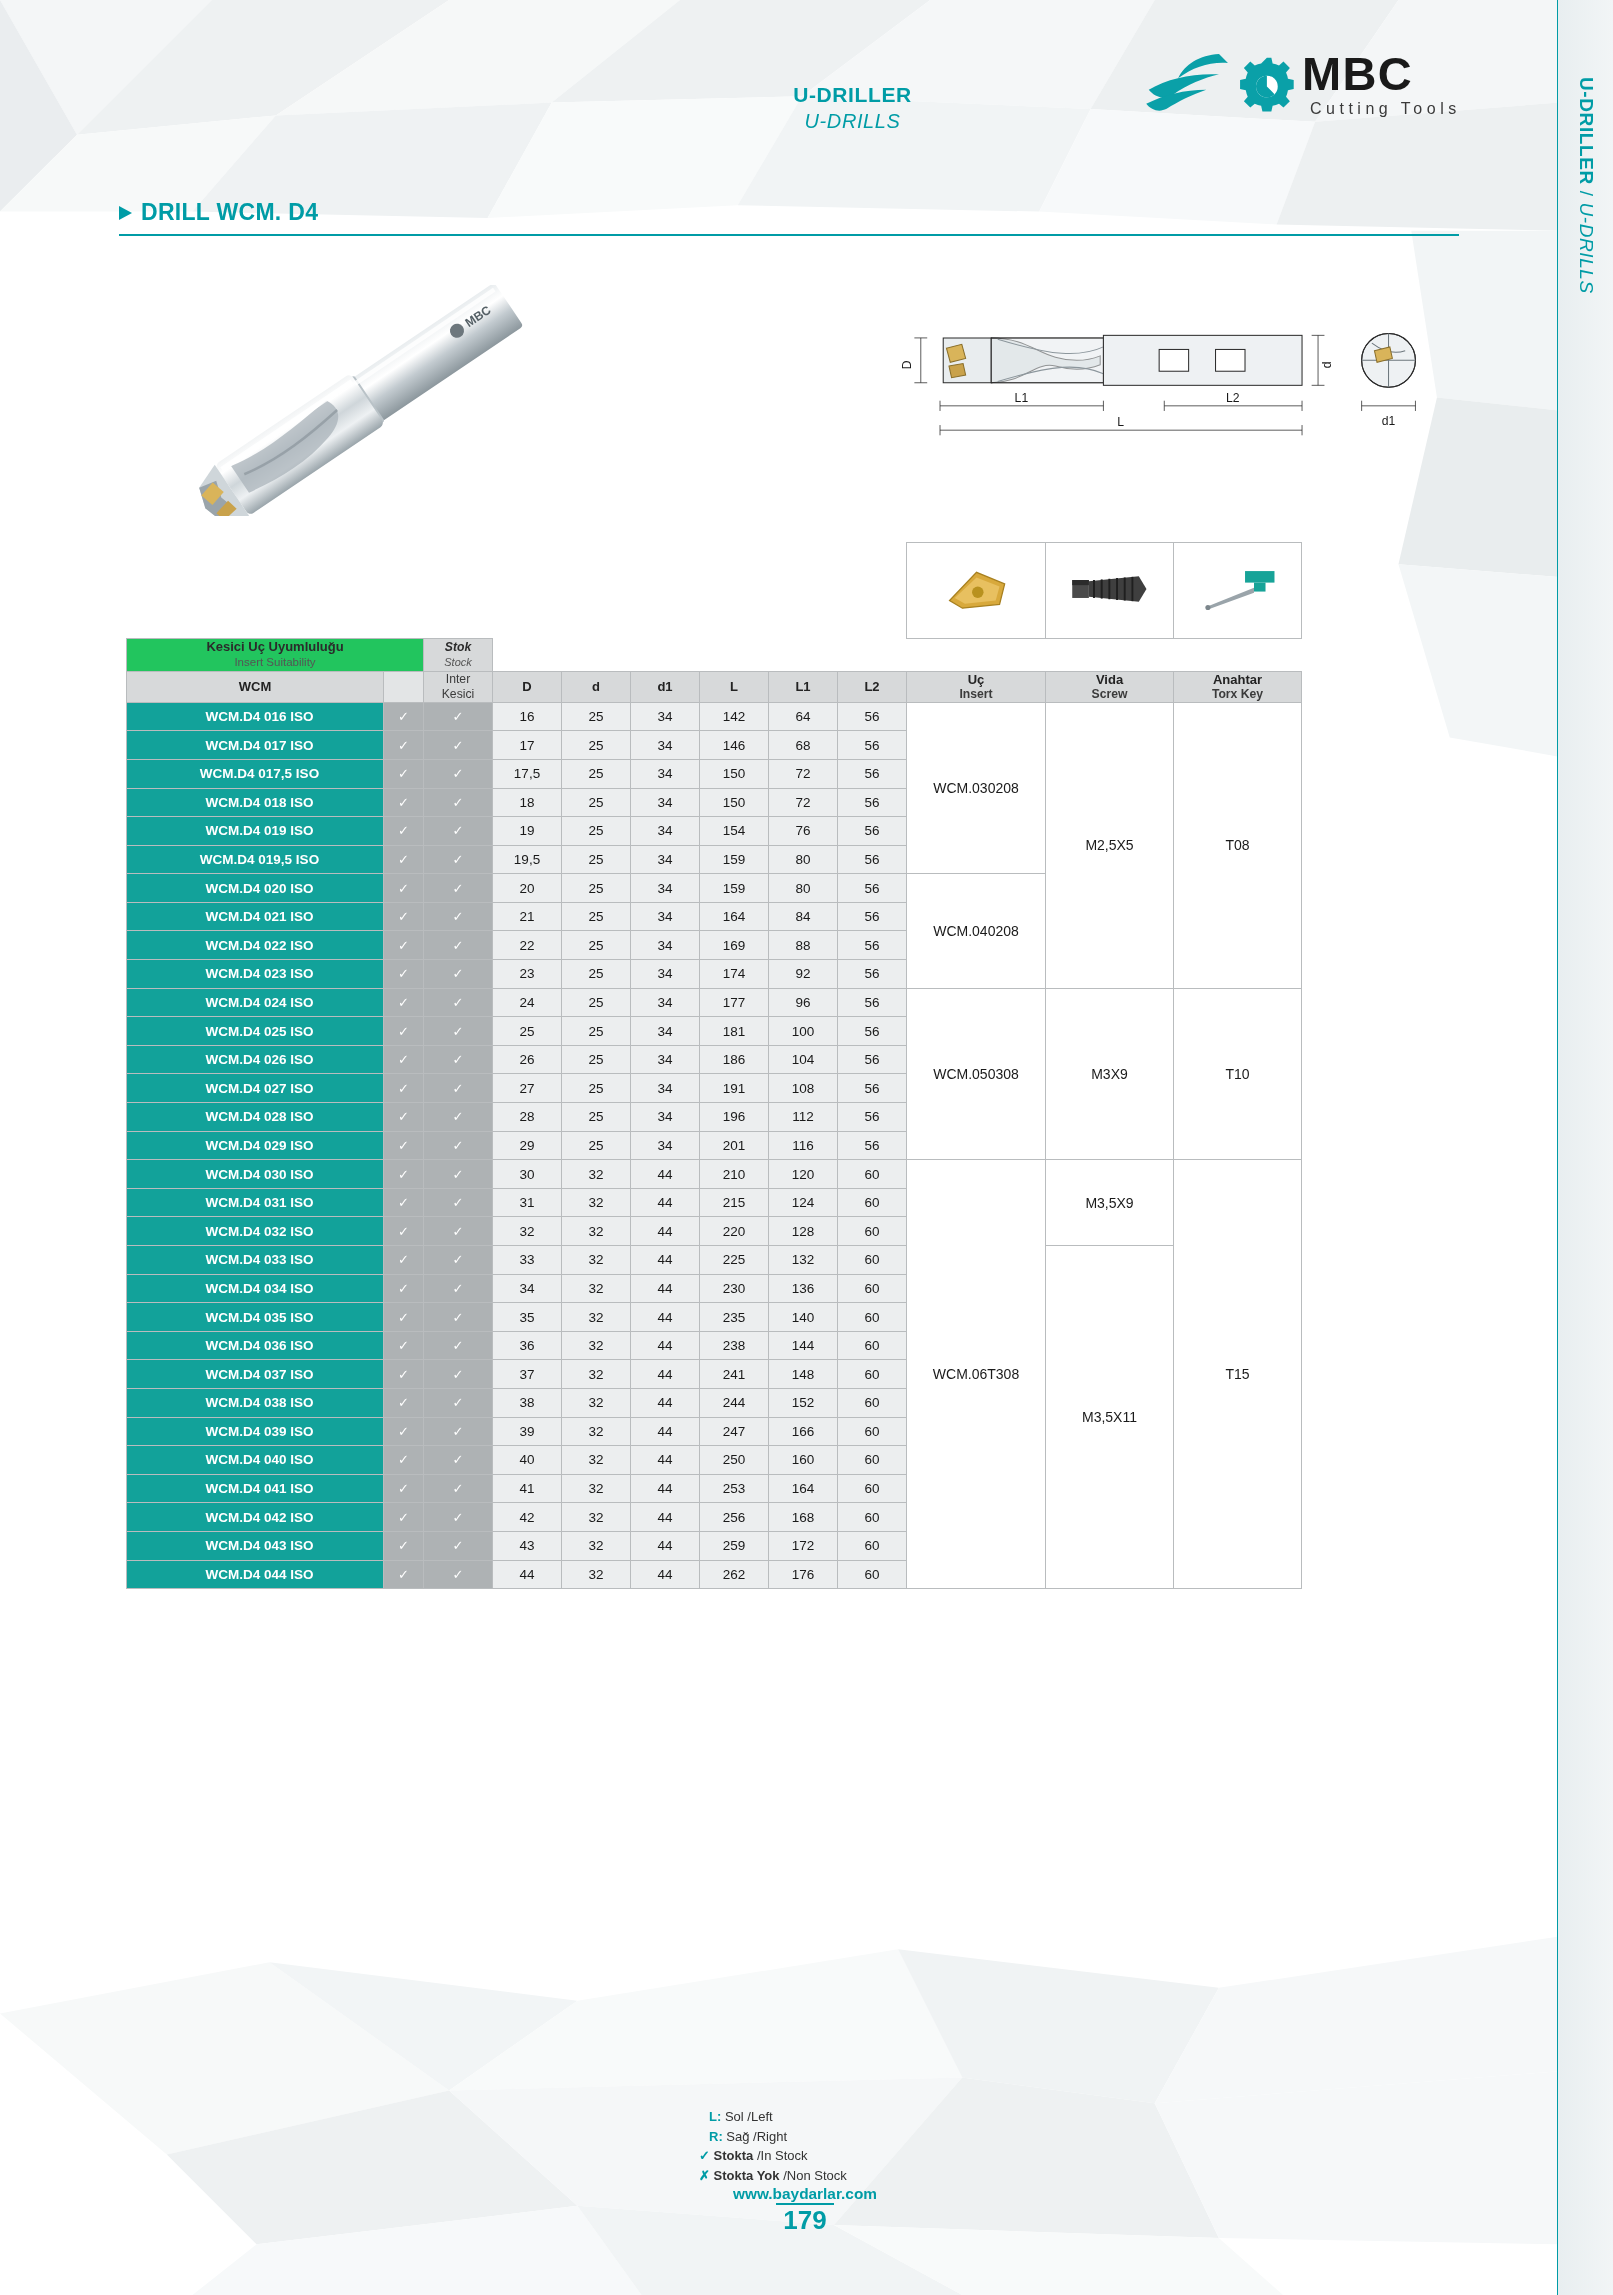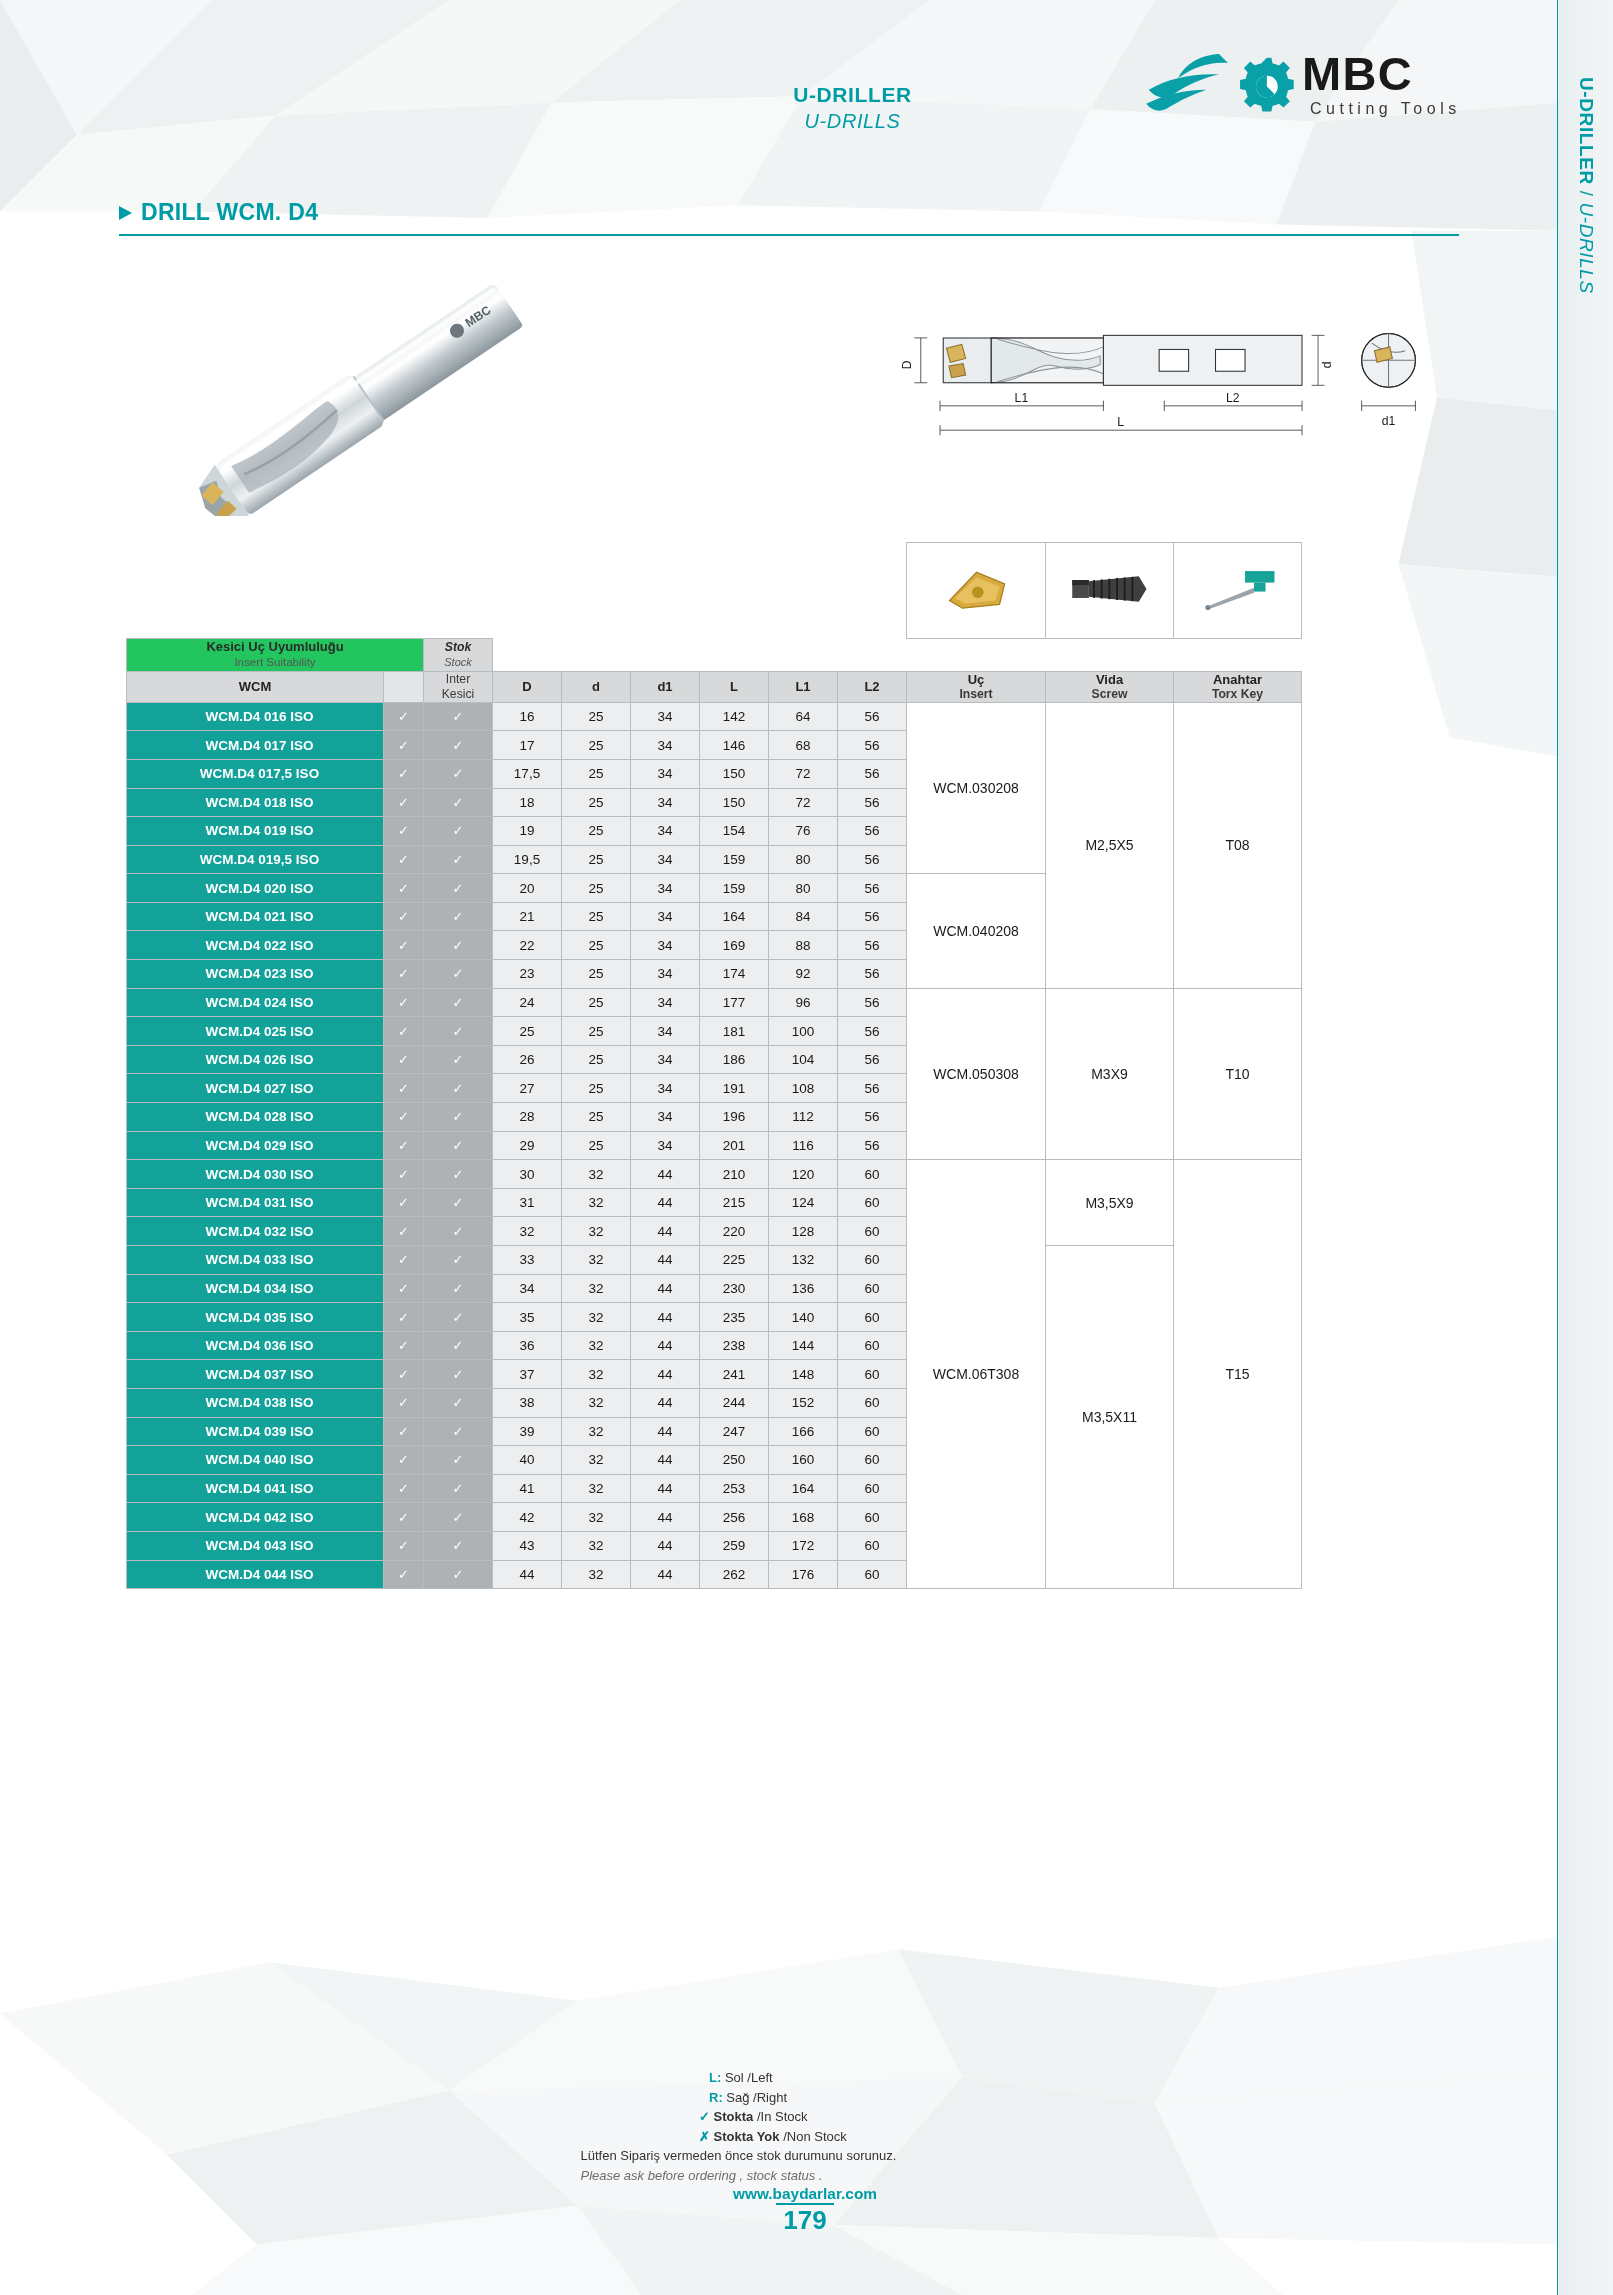--- a/index.html
+++ b/index.html
@@ -937,22 +937,18 @@
       <span>/</span><span>Right</span></div>
   </div>
   <div class="footer-legend-2">
     <div><b>✓</b>
       <b style="color:#333;">Stokta</b>
       <span>/</span><span>In Stock</span></div>
     <div><b>✗</b>
       <b style="color:#333;">Stokta Yok</b>
       <span>/</span><span>Non Stock</span></div>
   </div>
-  <div class="footer-note">
-    <div class="l1">Lütfen Sipariş vermeden önce stok durumunu sorunuz.</div>
-    <div class="l2">Please ask before ordering , stock status .</div>
-  </div>
   <div class="footer-line"></div>
   <div class="footer-url">www.baydarlar.com</div>
   <div class="footer-dash"></div>
   <div class="footer-page">179</div>
 </div>
 
 
 </body></html>

